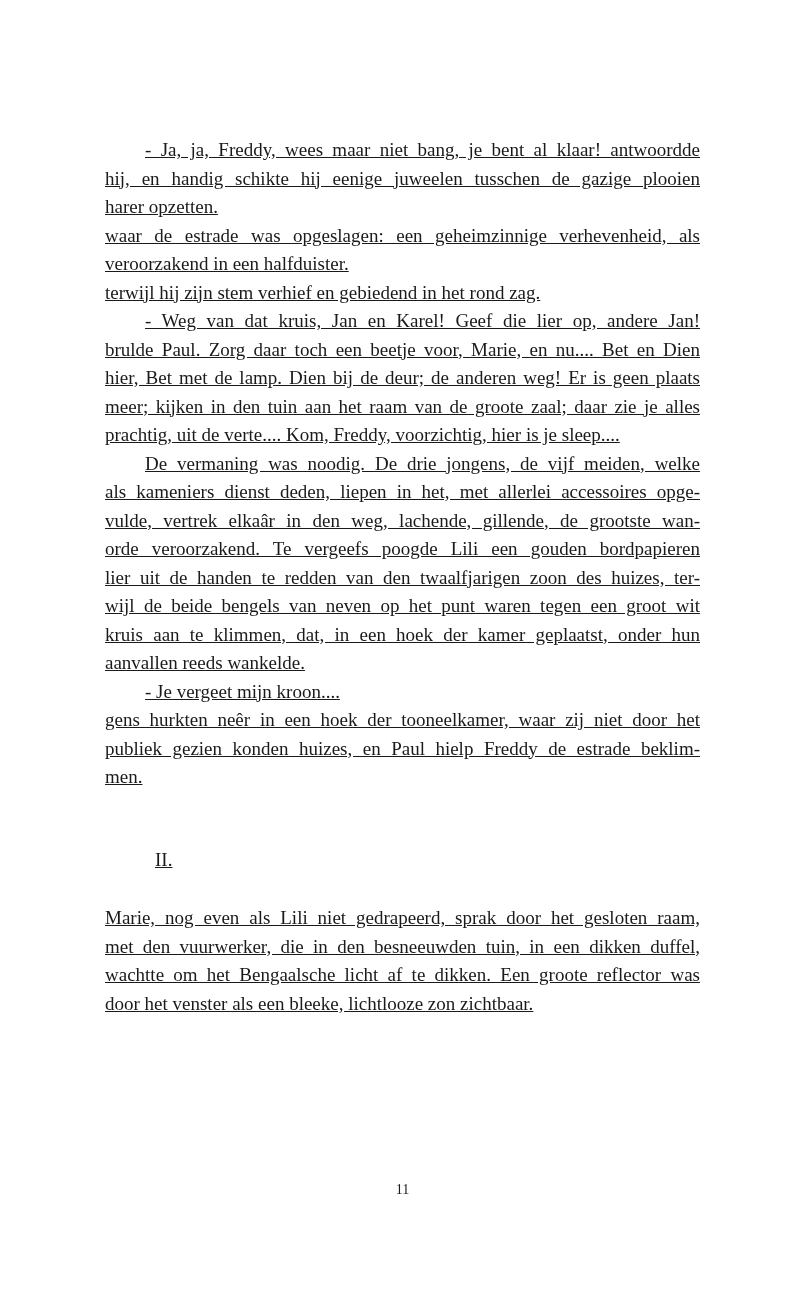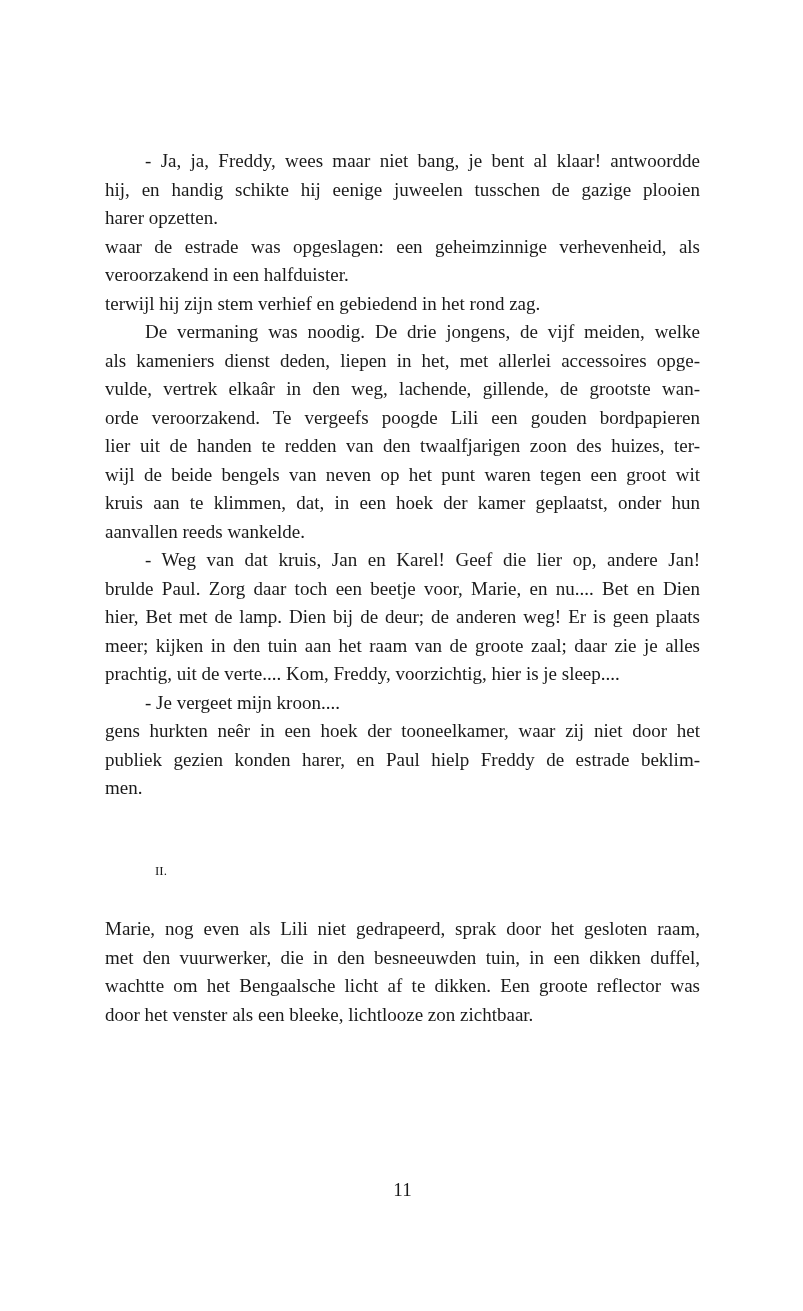--- a/index.html
+++ b/index.html
@@ -7,49 +7,50 @@
     width: 803px;
     height: 1311px;
     position: relative;
     background: #ffffff;
     color: #1a1a1a;
     font-family: "Liberation Serif", "DejaVu Serif", serif;
   }
   .text-block {
     position: absolute;
     left: 105px;
-    top: 147px;
+    top: 136px;
     width: 595px;
+    text-decoration: underline;
   }
   .line {
     font-size: 19px;
     height: 28.5px;
     line-height: 28.5px;
     text-align: justify;
     text-align-last: justify;
     overflow: hidden;
     white-space: normal;
   }
   .line.last { text-align-last: left; }
   .line.indent { padding-left: 40px; }
   .section-heading {
-    font-size: 13px;
+    font-size: 19px;
     font-weight: normal;
     height: 28.5px;
     line-height: 28.5px;
     margin: 54px 0 30px 0;
     padding-left: 50px;
   }
   .page-number {
     position: absolute;
     top: 1176px;
     left: 105px;
     width: 595px;
     text-align: center;
-    font-size: 19px;
+    font-size: 14px;
     line-height: 28.5px;
   }
 </style>
 </head>
 <body>
 
 <main class="text-block">
 
   <div class="para">
     <div class="line indent">- Ja, ja, Freddy, wees maar niet bang, je bent al klaar! antwoordde</div>
@@ -60,46 +61,46 @@
   <div class="para">
     <div class="line">waar de estrade was opgeslagen: een geheimzinnige verhevenheid, als</div>
     <div class="line last">veroorzakend in een halfduister.</div>
   </div>
 
   <div class="para">
     <div class="line last">terwijl hij zijn stem verhief en gebiedend in het rond zag.</div>
   </div>
 
   <div class="para">
+    <div class="line indent">- Weg van dat kruis, Jan en Karel! Geef die lier op, andere Jan!</div>
+    <div class="line">brulde Paul. Zorg daar toch een beetje voor, Marie, en nu.... Bet en Dien</div>
+    <div class="line">hier, Bet met de lamp. Dien bij de deur; de anderen weg! Er is geen plaats</div>
+    <div class="line">meer; kijken in den tuin aan het raam van de groote zaal; daar zie je alles</div>
+    <div class="line last">prachtig, uit de verte.... Kom, Freddy, voorzichtig, hier is je sleep....</div>
+  </div>
+
+  <div class="para">
     <div class="line indent">De vermaning was noodig. De drie jongens, de vijf meiden, welke</div>
     <div class="line">als kameniers dienst deden, liepen in het, met allerlei accessoires opge-</div>
     <div class="line">vulde, vertrek elkaâr in den weg, lachende, gillende, de grootste wan-</div>
     <div class="line">orde veroorzakend. Te vergeefs poogde Lili een gouden bordpapieren</div>
     <div class="line">lier uit de handen te redden van den twaalfjarigen zoon des huizes, ter-</div>
     <div class="line">wijl de beide bengels van neven op het punt waren tegen een groot wit</div>
     <div class="line">kruis aan te klimmen, dat, in een hoek der kamer geplaatst, onder hun</div>
     <div class="line last">aanvallen reeds wankelde.</div>
   </div>
 
   <div class="para">
-    <div class="line indent">- Weg van dat kruis, Jan en Karel! Geef die lier op, andere Jan!</div>
-    <div class="line">brulde Paul. Zorg daar toch een beetje voor, Marie, en nu.... Bet en Dien</div>
-    <div class="line">hier, Bet met de lamp. Dien bij de deur; de anderen weg! Er is geen plaats</div>
-    <div class="line">meer; kijken in den tuin aan het raam van de groote zaal; daar zie je alles</div>
-    <div class="line last">prachtig, uit de verte.... Kom, Freddy, voorzichtig, hier is je sleep....</div>
-  </div>
-
-  <div class="para">
     <div class="line indent last">- Je vergeet mijn kroon....</div>
   </div>
 
 
   <div class="para">
     <div class="line">gens hurkten neêr in een hoek der tooneelkamer, waar zij niet door het</div>
-    <div class="line">publiek gezien konden harer, en Paul hielp Freddy de estrade beklim-</div>
+    <div class="line">publiek gezien konden huizes, en Paul hielp Freddy de estrade beklim-</div>
     <div class="line last">men.</div>
   </div>
 
   <h2 class="section-heading">II.</h2>
 
   <div class="para">
     <div class="line">Marie, nog even als Lili niet gedrapeerd, sprak door het gesloten raam,</div>
     <div class="line">met den vuurwerker, die in den besneeuwden tuin, in een dikken duffel,</div>
     <div class="line">wachtte om het Bengaalsche licht af te dikken. Een groote reflector was</div>
     <div class="line last">door het venster als een bleeke, lichtlooze zon zichtbaar.</div>

